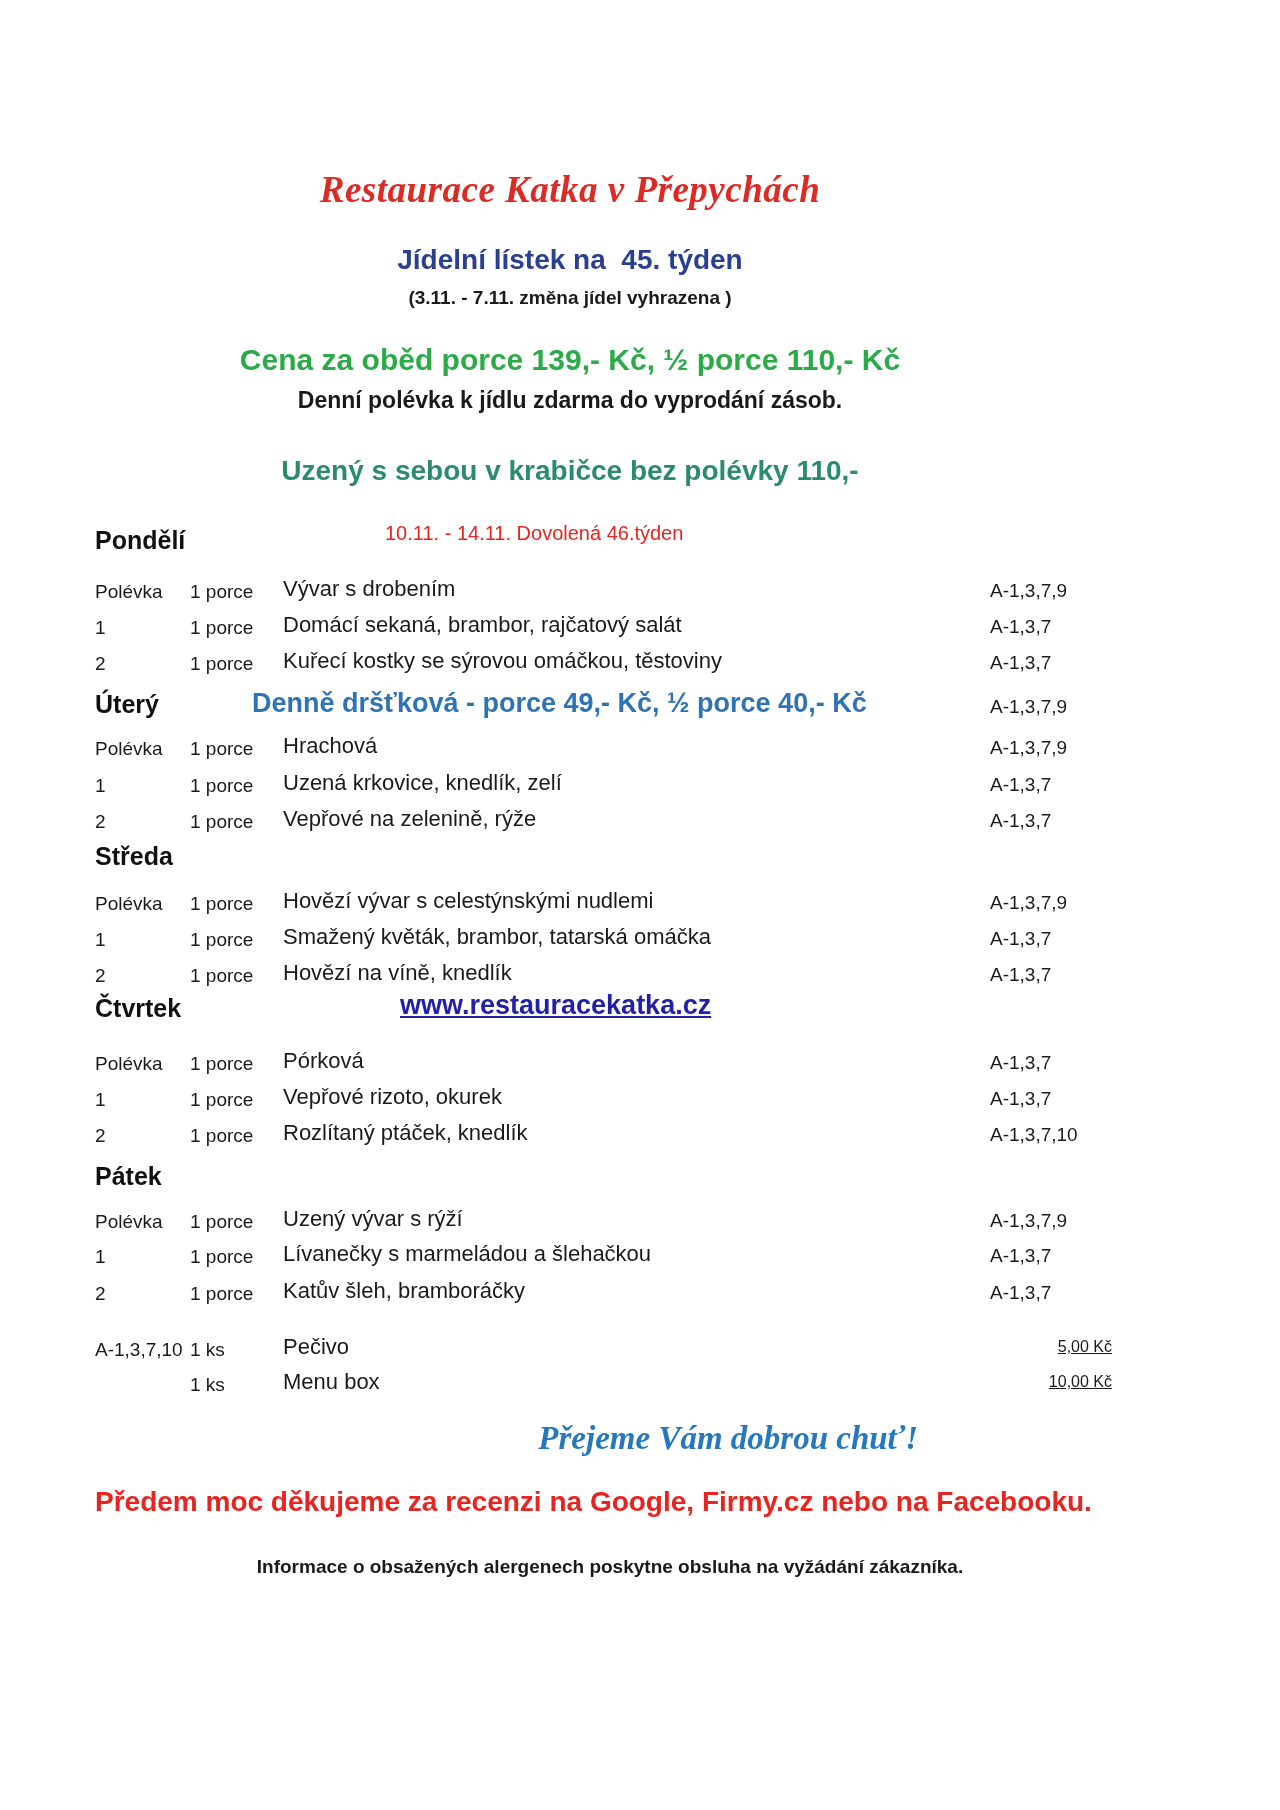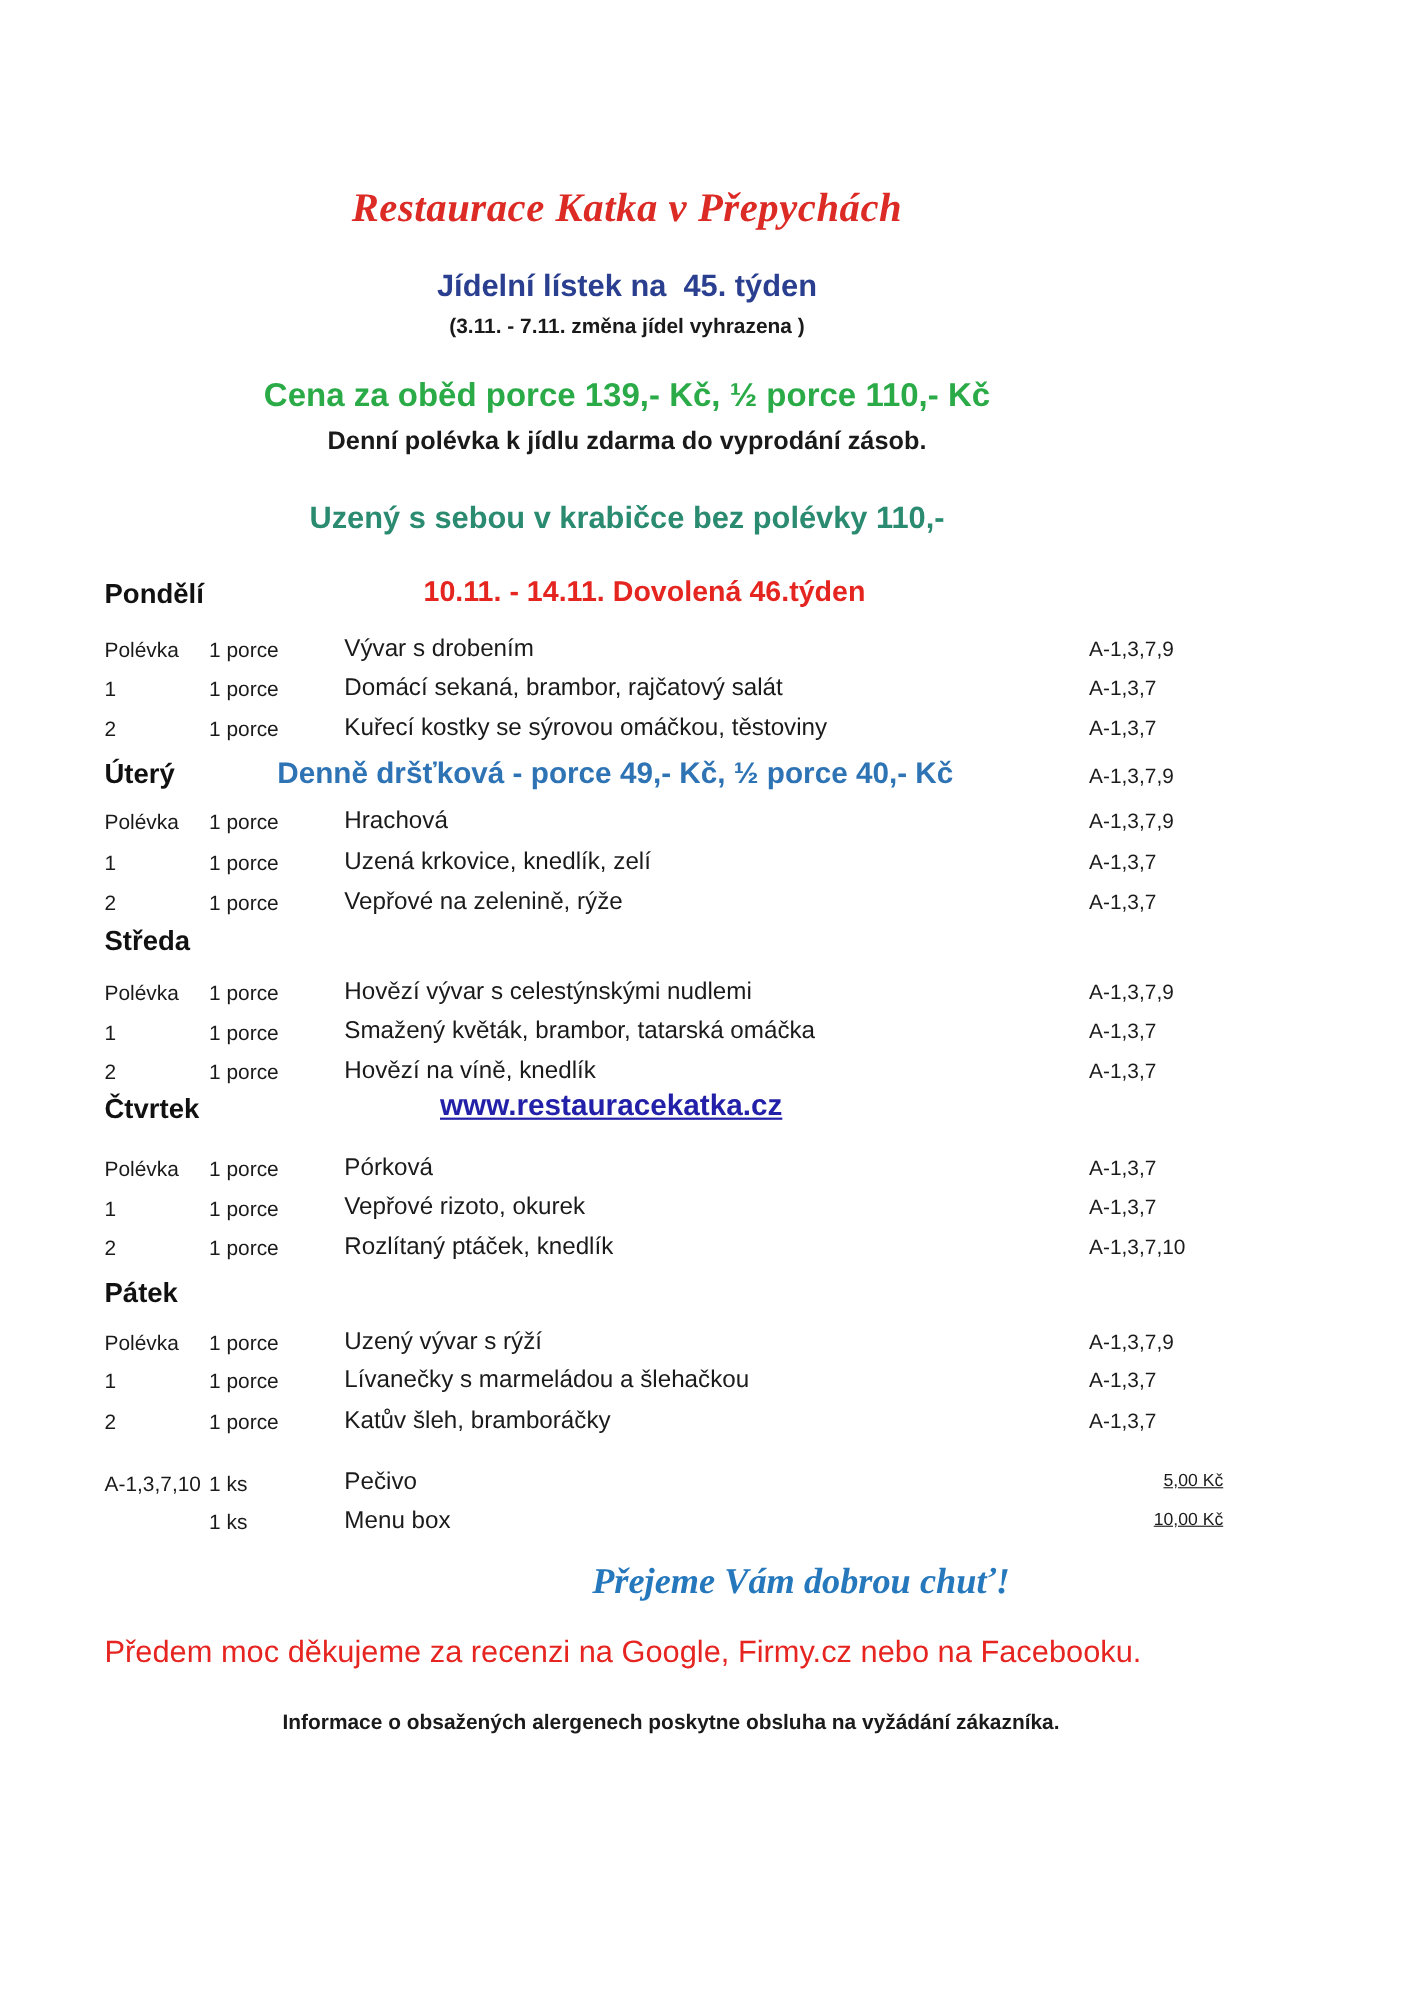--- a/index.html
+++ b/index.html
@@ -14,35 +14,35 @@
   .change-note{top:287px;font-weight:700;font-size:19px;color:#1a1a1a;}
   .price-line{top:343px;font-weight:700;font-size:30px;color:#2bab47;}
   .soup-note{top:387px;font-weight:700;font-size:23px;color:#1a1a1a;}
   .takeaway{top:455px;font-weight:700;font-size:28px;color:#2a8b71;}
 
   
   .row{position:absolute;left:0;width:1280px;height:32px;}
   .row span{position:absolute;display:block;white-space:nowrap;}
   .c-course{left:95px;top:5px;font-size:19px;}
   .c-qty{left:190px;top:5px;font-size:19px;}
-  .c-dish{left:283px;top:0;font-size:22px;margin-left:30px;}
+  .c-dish{left:283px;top:0;font-size:22px;}
   .c-allerg{left:990px;top:4px;font-size:19px;}
   .c-price{right:168px;top:4px;font-size:16px;text-decoration:underline;}
 
   .day-name{left:95px;top:4px;font-size:25px;font-weight:700;color:#111;}
-  .note-red{left:385px;top:0;font-size:26px;font-weight:700;color:#e52520;}
+  .note-red{left:385px;top:0;font-size:20px;font-weight:400;color:#e52520;}
   .note-blue{left:252px;top:2px;font-size:27px;font-weight:700;color:#2e74b5;}
   .day-allerg{left:990px;top:10px;font-size:19px;}
   .www{left:400px;top:0;font-size:27px;font-weight:700;color:#221fa8;
        text-decoration:underline;cursor:pointer;}
 
   
   .wish{position:absolute;right:322px;top:1420px;font-family:"Liberation Serif", serif;
         font-style:italic;font-weight:700;font-size:33px;color:#2678bd;white-space:nowrap;}
-  .review{position:absolute;left:95px;top:1486px;font-weight:400;font-size:28px;
+  .review{position:absolute;left:95px;top:1486px;font-weight:700;font-size:28px;
           color:#e62420;white-space:nowrap;}
   .allerg-info{position:absolute;left:0;top:1556px;width:1220px;text-align:center;
                font-weight:700;font-size:19px;color:#1a1a1a;}
 </style>
 </head>
 <body>
 
 <div id="page">
 
   <div class="hline title">Restaurace Katka v Přepychách</div>

